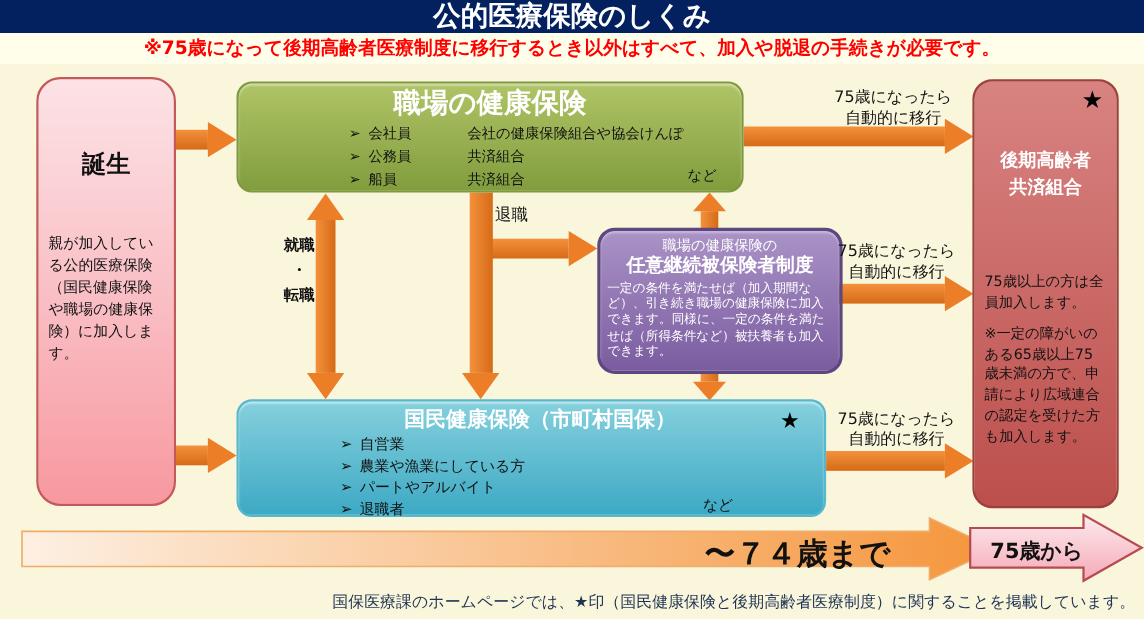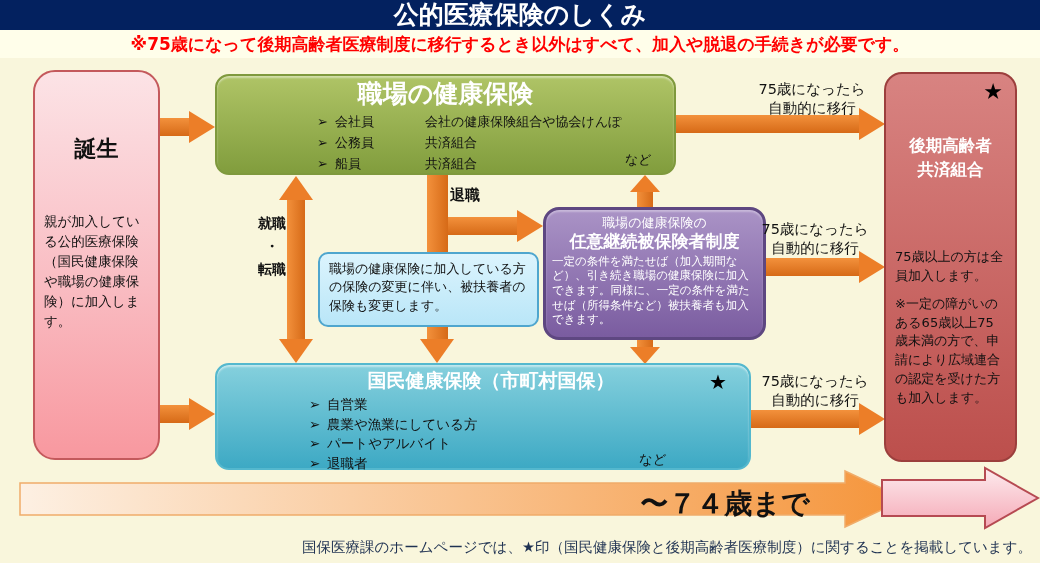--- a/index.html
+++ b/index.html
@@ -81,21 +81,21 @@
   #kouki{left:884px;top:72px;width:133px;height:390px;border:2px solid var(--darkred-bd);border-radius:18px;
          background:linear-gradient(180deg,var(--darkred-l),var(--darkred-d));}
   #kouki .star{position:absolute;right:12px;top:5px;font-size:22px;color:#000;}
   #kouki .title{position:absolute;left:0;top:60px;width:100%;text-align:center;font-size:16.5px;font-weight:bold;color:#fff;line-height:1.45;}
   #kouki .body{position:absolute;left:0;top:174px;padding:0 9px;font-size:13px;line-height:1.45;color:#111;}
   #kouki .b2{margin-top:9px;}
 
   
   .lbl{position:absolute;color:#111;}
   #lb-employ{left:248px;top:212px;width:48px;text-align:center;font-size:14px;font-weight:bold;line-height:1.65;}
-  #lb-retire{left:450px;top:186px;font-size:15px;font-weight:bold;}
+  #lb-retire{left:450px;top:186px;font-size:15px;font-weight:normal;}
   .lb-transfer{width:130px;text-align:center;font-size:14.5px;line-height:1.32;}
   #lb-tr1{left:747px;top:80px;}
   #lb-tr2{left:750px;top:220px;}
   #lb-tr3{left:750px;top:372px;}
 
   
   #tl-svg{position:absolute;left:0;top:458px;width:1040px;height:76px;}
   #lb-until74{left:615px;top:485px;width:220px;text-align:center;font-size:28px;font-weight:bold;}
   #lb-from75{left:885px;top:488px;width:115px;text-align:center;font-size:19px;font-weight:bold;}
 
@@ -182,23 +182,20 @@
     </div>
     <span class="etc">など</span>
   </div>
 
   <div class="box" id="vol">
     <div class="sub">職場の健康保険の</div>
     <div class="title">任意継続被保険者制度</div>
     <div class="body">一定の条件を満たせば（加入期間など）、引き続き職場の健康保険に加入できます。同様に、一定の条件を満たせば（所得条件など）被扶養者も加入できます。</div>
   </div>
 
-  <div class="box" id="note">
-    <div class="body">職場の健康保険に加入している方の保険の変更に伴い、被扶養者の保険も変更します。</div>
-  </div>
 
   <div class="box" id="koku">
     <div class="title">国民健康保険（市町村国保）</div>
     <span class="star">★</span>
     <div class="rows">
       <div class="row">
           <span class="bl">➢</span>
           <span>自営業</span>
         </div>
       <div class="row">
@@ -246,16 +243,17 @@
       </linearGradient>
       <linearGradient id="gPink" x1="0" y1="0" x2="0" y2="1">
         <stop offset="0" style="stop-color:var(--pinkarrow-l)"></stop>
         <stop offset="1" style="stop-color:var(--pinkarrow-d)"></stop>
       </linearGradient>
     </defs>
     <polygon points="20,25 845,25 845,13 905,41 845,69 845,57 20,57" fill="url(#gBig)" stroke="var(--bigarrow-bd)" stroke-width="1.5"></polygon>
     <polygon points="882,22 985,22 985,10 1038,40 985,70 985,58 882,58" fill="url(#gPink)" stroke="var(--pinkarrow-bd)" stroke-width="2"></polygon>
   </svg>
   <div class="lbl" id="lb-until74">〜７４歳まで</div>
+  <div class="lbl" id="lb-from75">75歳から</div>
 
   <div id="footer">国保医療課のホームページでは、★印（国民健康保険と後期高齢者医療制度）に関することを掲載しています。</div>
 
 </div>
 
 </body></html>

